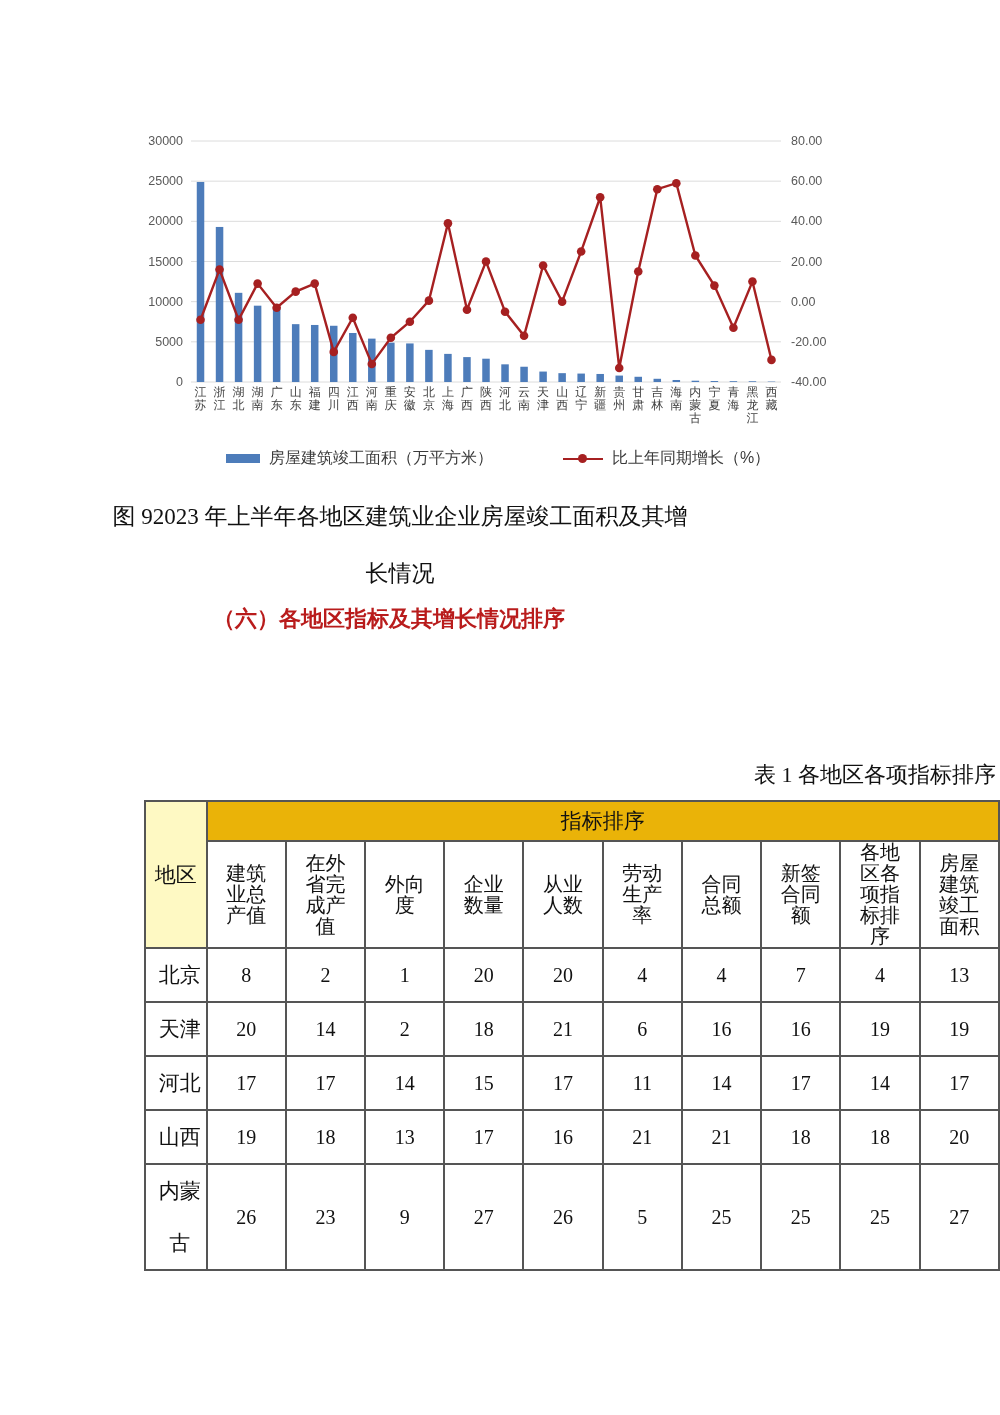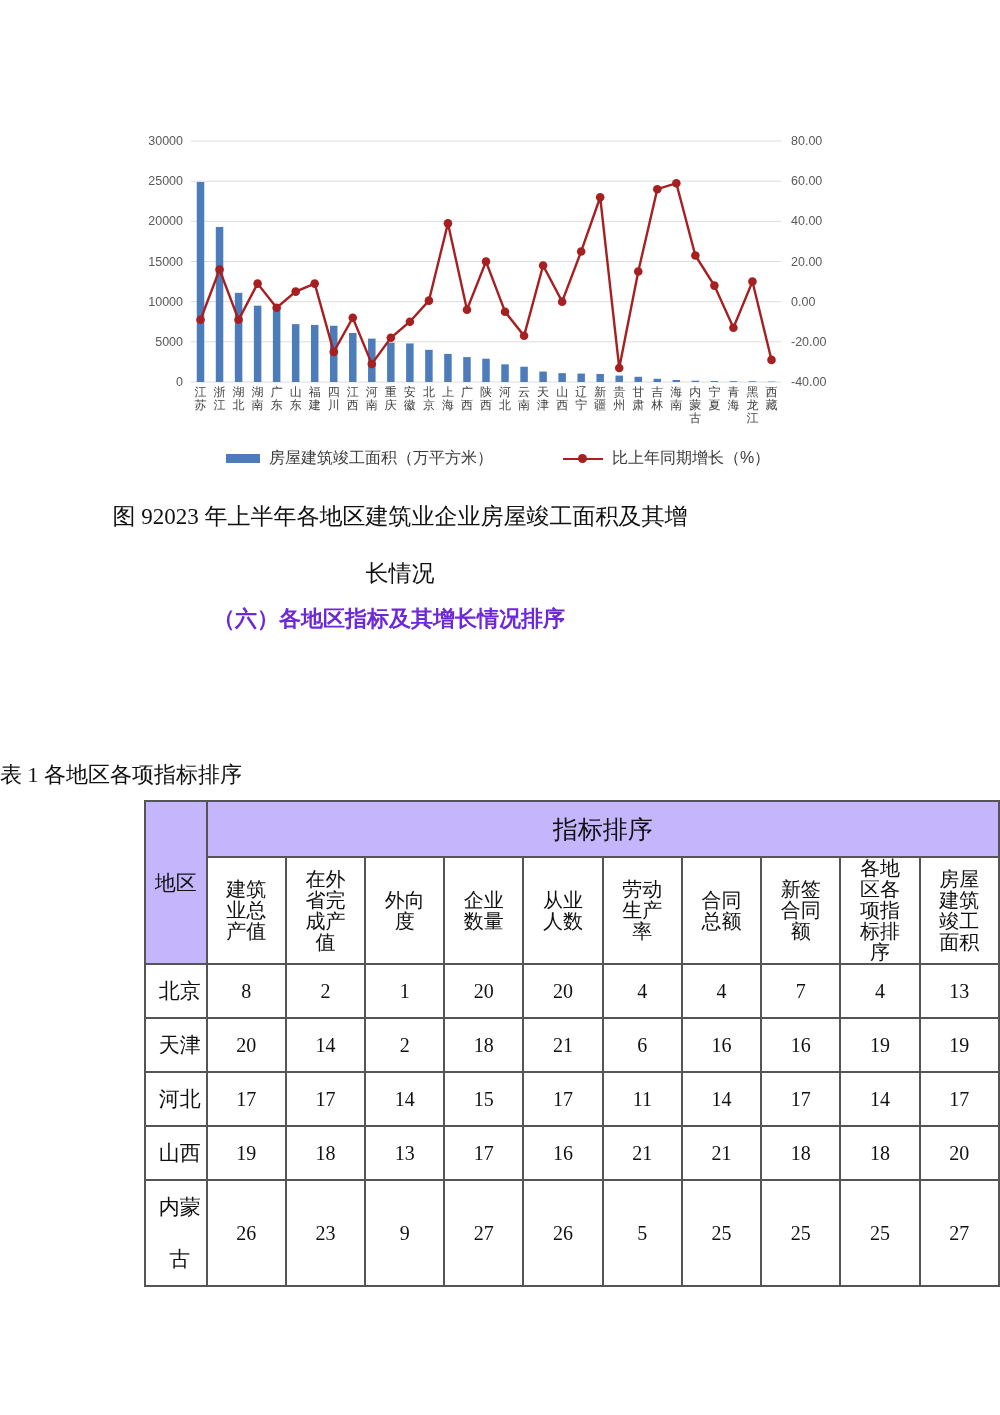--- a/index.html
+++ b/index.html
@@ -19,37 +19,37 @@
   .chart-svg { display: block; }
   .legend { display: flex; justify-content: center; align-items: center; gap: 70px; margin-top: 4px; font-family: "Liberation Sans", sans-serif; font-size: 16px; color: #3b3b3b; }
   .legend-item { display: flex; align-items: center; gap: 9px; }
   .swatch-bar { width: 34px; height: 9px; }
   .swatch-line { position: relative; width: 40px; height: 10px; }
   .swatch-line .lineseg { position: absolute; left: 0; right: 0; top: 4px; height: 2.5px; }
   .swatch-line .dot { position: absolute; left: 15px; top: 0.5px; width: 9px; height: 9px; border-radius: 50%; }
 
   
   .fig-caption { position: absolute; left: 0; top: 488px; width: 800px; text-align: center; font-size: 23px; line-height: 57px; color: #111; }
-  .section-heading { position: absolute; left: 213px; top: 604px; font-size: 22px; font-weight: bold; color: #6d28d9; }
+  .section-heading { position: absolute; left: 213px; top: 604px; font-size: 22px; font-weight: bold; color: #b91c1c; }
   .body-paragraph { position: absolute; left: 128px; top: 652px; width: 748px; font-size: 22px; line-height: 53px; color: #111; }
   .body-paragraph .indent { margin-left: 76px; }
 
   
-  .table-title { position: absolute; left: 0; top: 760px; width: 996px; text-align: left; font-size: 22px; color: #111; }
+  .table-title { position: absolute; left: 0; top: 760px; width: 996px; text-align: right; font-size: 22px; color: #111; }
   .rank-table-wrap { position: absolute; left: 144px; top: 800px; }
   table.rank-table { border-collapse: collapse; table-layout: fixed; font-size: 20px; color: #111; }
   table.rank-table th, table.rank-table td {
     border: 2px solid #555555;
     font-weight: normal;
     text-align: center;
     vertical-align: middle;
     word-break: break-all;
   }
-  th.corner-cell { width: 63px; background: #c4b5fd; font-size: 21px; }
-  th.group-cell { height: 56px; font-size: 25px; background: #c4b5fd; }
+  th.corner-cell { width: 63px; background: #fef9c3; font-size: 21px; }
+  th.group-cell { height: 40px; font-size: 21px; background: #eab308; }
   th.col-cell { width: 81px; padding: 0 10px; line-height: 21px; height: 82px; background: #ffffff; font-size: 20px; }
   th.region-cell { text-align: left; padding-left: 8px; font-size: 21px; line-height: 52px; background: #ffffff; }
   td.val-cell { font-size: 20px; background: #ffffff; }
 </style>
 </head>
 <body>
 
 <div class="page">
 
   <div class="chart-block">

